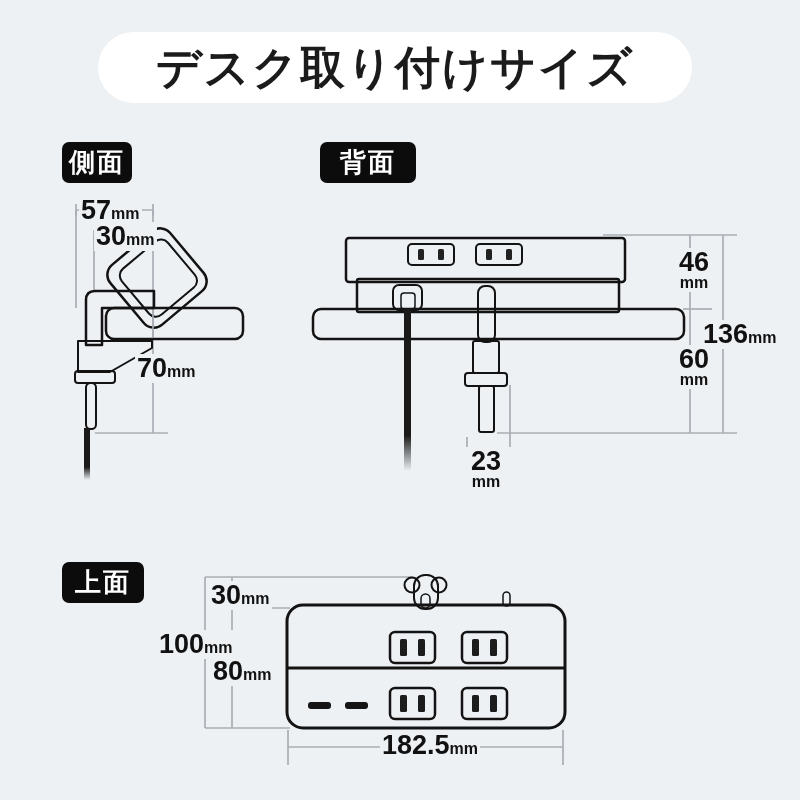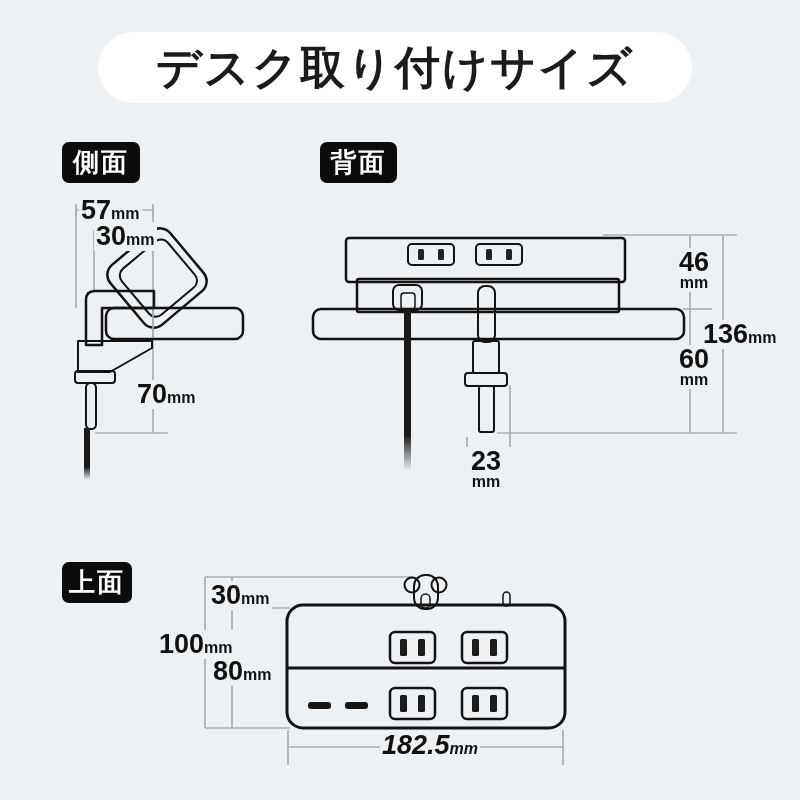--- a/index.html
+++ b/index.html
@@ -13,23 +13,23 @@
   .title-pill{
     left:98px;top:32px;width:594px;height:71px;border-radius:36px;
     background:#ffffff;display:flex;align-items:center;justify-content:center;
     font-size:45px;font-weight:bold;letter-spacing:2px;color:#1b1b1b;
   }
   .sec-label{
     background:#0c0c0c;color:#ffffff;border-radius:7px;
     display:flex;align-items:center;justify-content:center;
     font-size:26px;font-weight:bold;letter-spacing:2px;
   }
-  .sec-side{left:62px;top:142px;width:78px;height:41px;}
-  .sec-back{left:320px;top:142px;width:77px;height:41px;}
-  .sec-top{left:62px;top:562px;width:70px;height:41px;text-align:right;}
+  .sec-side{left:62px;top:142px;width:70px;height:41px;}
+  .sec-back{left:320px;top:142px;width:96px;height:41px;}
+  .sec-top{left:62px;top:562px;width:82px;height:41px;text-align:right;}
   .dim-label{
     position:absolute;font-weight:bold;color:#111;background:#eef1f4;
     line-height:1.0;white-space:nowrap;padding:1px 2px;
   }
   .dim-label .num{font-size:27px;}
   .dim-label .unit{font-size:16px;}
   .stacked{text-align:center;}
   .stacked .num{display:block;}
   .stacked .unit{display:block;margin-top:-1px;}
   svg{position:absolute;overflow:visible;}
@@ -181,32 +181,32 @@
       <rect x="292" y="135" width="7" height="17" rx="1.5" fill="#1c1c1c"></rect>
       <rect x="310" y="135" width="7" height="17" rx="1.5" fill="#1c1c1c"></rect>
     </g>
     <rect x="128" y="142" width="23" height="7" rx="3" fill="#141414"></rect>
     <rect x="165" y="142" width="23" height="7" rx="3" fill="#141414"></rect>
   </g>
 </svg>
 
 <div class="dim-label" style="left:79px;top:196px;"><span class="num">57</span><span class="unit">mm</span></div>
 <div class="dim-label" style="left:94px;top:222px;"><span class="num">30</span><span class="unit">mm</span></div>
-<div class="dim-label" style="left:135px;top:380px;"><span class="num">70</span><span class="unit">mm</span></div>
+<div class="dim-label" style="left:135px;top:354px;"><span class="num">70</span><span class="unit">mm</span></div>
 
 <div class="dim-label stacked" style="left:668px;top:248px;width:48px;">
     <span class="num">46</span>
     <span class="unit">mm</span>
   </div>
 <div class="dim-label" style="left:701px;top:320px;"><span class="num">136</span><span class="unit">mm</span></div>
 <div class="dim-label stacked" style="left:668px;top:345px;width:48px;">
     <span class="num">60</span>
     <span class="unit">mm</span>
   </div>
 <div class="dim-label stacked" style="left:460px;top:447px;width:48px;">
     <span class="num">23</span>
     <span class="unit">mm</span>
   </div>
 
 <div class="dim-label" style="left:209px;top:581px;"><span class="num">30</span><span class="unit">mm</span></div>
 <div class="dim-label" style="left:157px;top:630px;"><span class="num">100</span><span class="unit">mm</span></div>
 <div class="dim-label" style="left:211px;top:657px;"><span class="num">80</span><span class="unit">mm</span></div>
-<div class="dim-label" style="left:380px;top:731px;font-style:italic;"><span class="num">182.5</span><span class="unit">mm</span></div>
+<div class="dim-label" style="left:380px;top:731px;"><span class="num">182.5</span><span class="unit">mm</span></div>
 
 </body></html>

